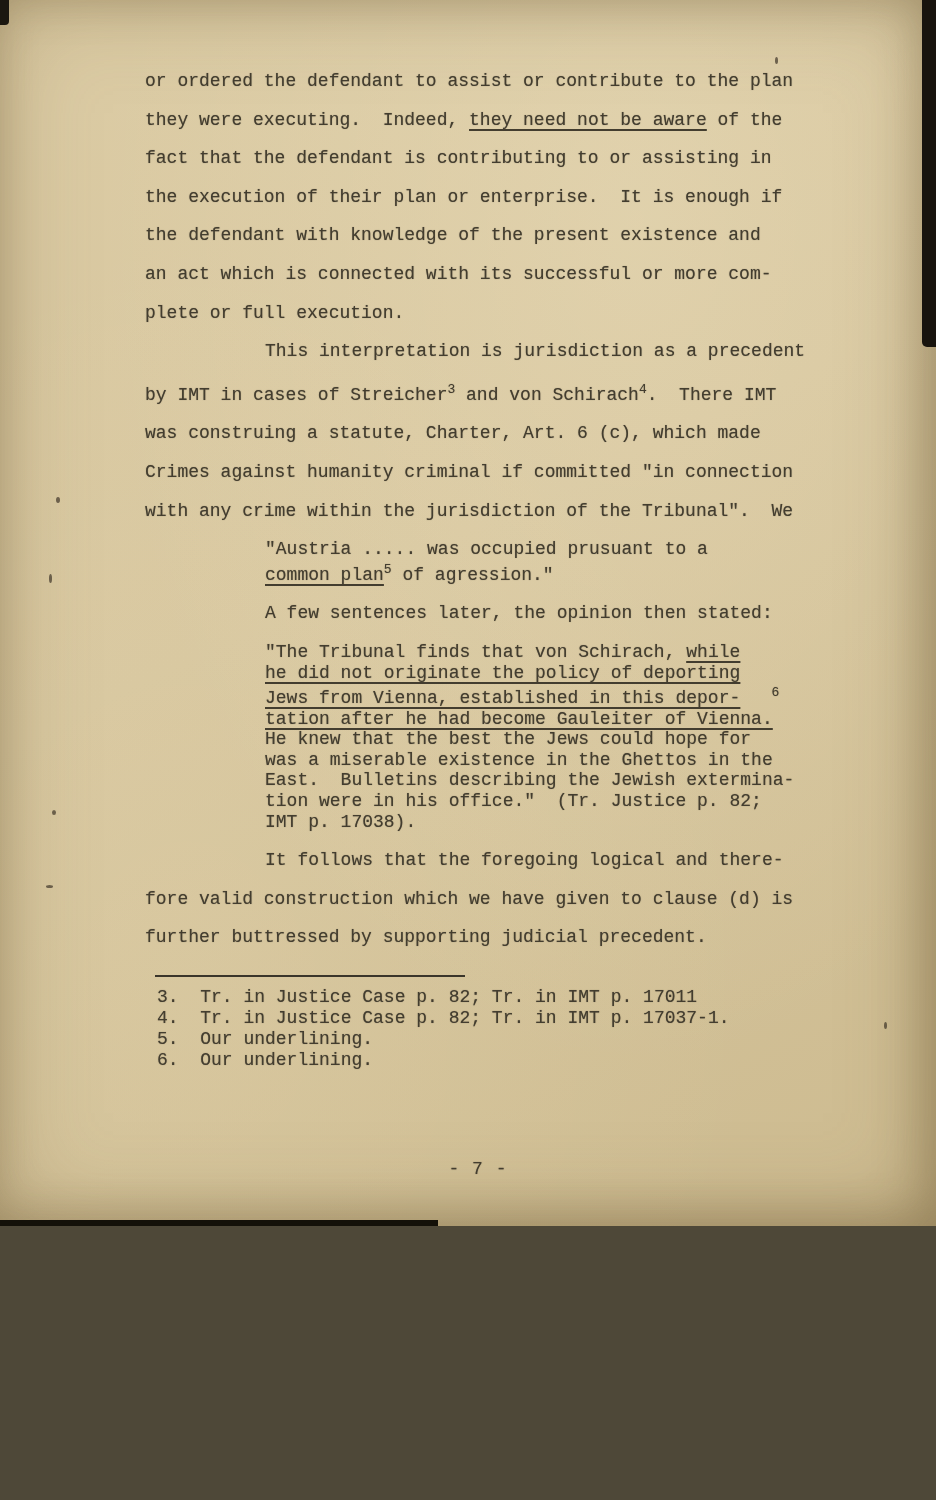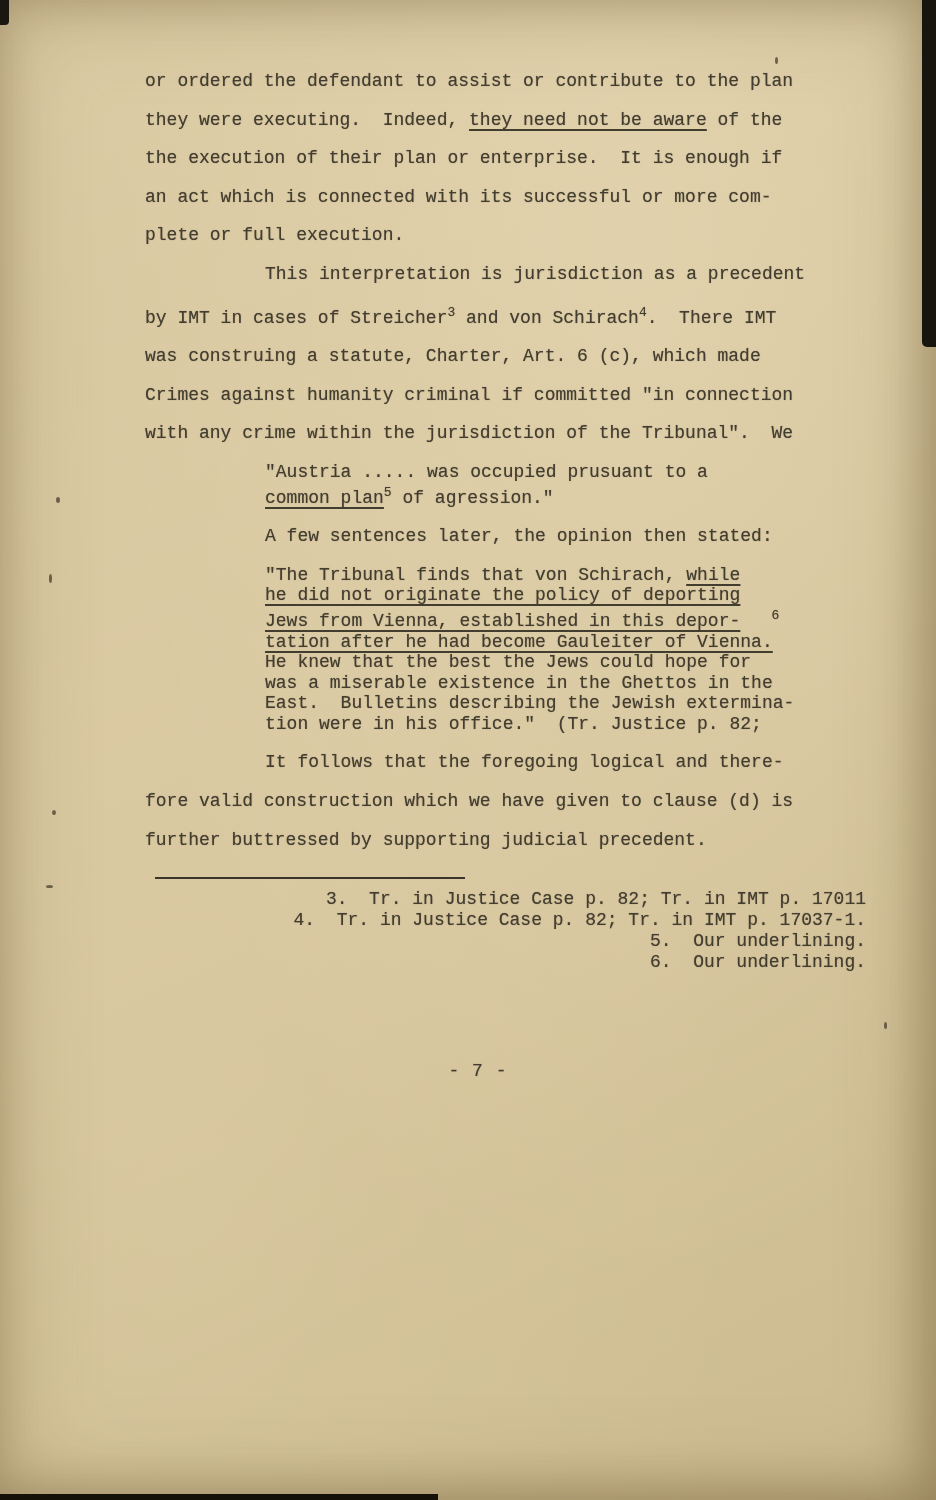--- a/index.html
+++ b/index.html
@@ -3,21 +3,21 @@
 <meta charset="utf-8">
 <title>Typewritten document page</title>
 <style>
   * { box-sizing: border-box; }
   html, body { margin: 0; padding: 0; }
   body { background: #4e4838; }
 
   .page {
     position: relative;
     width: 936px;
-    height: 1500px;
+    height: 1226px;
     overflow: hidden;
     background:
       radial-gradient(ellipse at 68% 18%, rgba(255,246,218,0.20), transparent 60%),
       radial-gradient(ellipse at 20% 80%, rgba(255,244,210,0.10), transparent 55%),
       linear-gradient(155deg, #dccca5 0%, #d7c69e 45%, #cdbb90 100%);
     box-shadow:
       inset 0 0 95px rgba(118,96,58,0.35),
       inset -20px 0 45px rgba(100,80,45,0.22),
       inset 0 -14px 40px rgba(100,80,45,0.18);
     font-family: "Liberation Mono", "DejaVu Sans Mono", monospace;
@@ -41,21 +41,21 @@
     text-decoration: underline;
     text-decoration-thickness: 1.5px;
     text-underline-offset: 4px;
   }
   .sup {
     font-size: 13px;
     vertical-align: 7px;
     text-decoration: none;
   }
 
-  .footnote-area { margin-top: 18px; margin-left: 12px; text-align: right; }
+  .footnote-area { margin-top: 18px; margin-left: 12px; }
   .rule {
     width: 310px;
     height: 2px;
     background: #3a352a;
     margin: 0 0 10px -2px;
   }
 
   .pagenum {
     margin-top: 88px;
     width: 690px;
@@ -97,21 +97,23 @@
 </head>
 <body>
 
 <div class="page" style="color: rgb(67, 61, 47);">
 
   <div class="flow">
     <div>
         <div class="block block-body">
           <div class="line body-line"><span>or ordered the defendant to assist or contribute to the plan</span></div>
           <div class="line body-line"><span>they were executing.  Indeed, </span><span class="u">they need not be aware</span><span> of the</span></div>
+          <div class="line body-line"><span>fact that the defendant is contributing to or assisting in</span></div>
           <div class="line body-line"><span>the execution of their plan or enterprise.  It is enough if</span></div>
+          <div class="line body-line"><span>the defendant with knowledge of the present existence and</span></div>
           <div class="line body-line"><span>an act which is connected with its successful or more com-</span></div>
           <div class="line body-line"><span>plete or full execution.</span></div>
         </div>
         <div class="block block-body">
           <div class="line body-line" style="padding-left: 120px;"><span>This interpretation is jurisdiction as a precedent</span></div>
           <div class="line body-line"><span>by IMT in cases of Streicher</span><span class="sup">3</span><span> and von Schirach</span><span class="sup">4</span><span>.  There IMT</span></div>
           <div class="line body-line"><span>was construing a statute, Charter, Art. 6 (c), which made</span></div>
           <div class="line body-line"><span>Crimes against humanity criminal if committed "in connection</span></div>
           <div class="line body-line"><span>with any crime within the jurisdiction of the Tribunal".  We</span></div>
         </div>
@@ -124,20 +126,21 @@
         </div>
         <div class="block block-quote">
           <div class="line quote-line"><span>"The Tribunal finds that von Schirach, </span><span class="u">while</span></div>
           <div class="line quote-line"><span class="u">he did not originate the policy of deporting</span></div>
           <div class="line quote-line"><span class="u">Jews from Vienna, established in this depor-</span><span class="sup">    6</span></div>
           <div class="line quote-line"><span class="u">tation after he had become Gauleiter of Vienna.</span></div>
           <div class="line quote-line"><span>He knew that the best the Jews could hope for</span></div>
           <div class="line quote-line"><span>was a miserable existence in the Ghettos in the</span></div>
           <div class="line quote-line"><span>East.  Bulletins describing the Jewish extermina-</span></div>
           <div class="line quote-line"><span>tion were in his office."  (Tr. Justice p. 82;</span></div>
+          <div class="line quote-line"><span>IMT p. 17038).</span></div>
         </div>
         <div class="block block-body">
           <div class="line body-line" style="padding-left: 120px;"><span>It follows that the foregoing logical and there-</span></div>
           <div class="line body-line"><span>fore valid construction which we have given to clause (d) is</span></div>
           <div class="line body-line"><span>further buttressed by supporting judicial precedent.</span></div>
         </div>
       </div>
 
     <div class="footnote-area">
       <div class="rule"></div>

